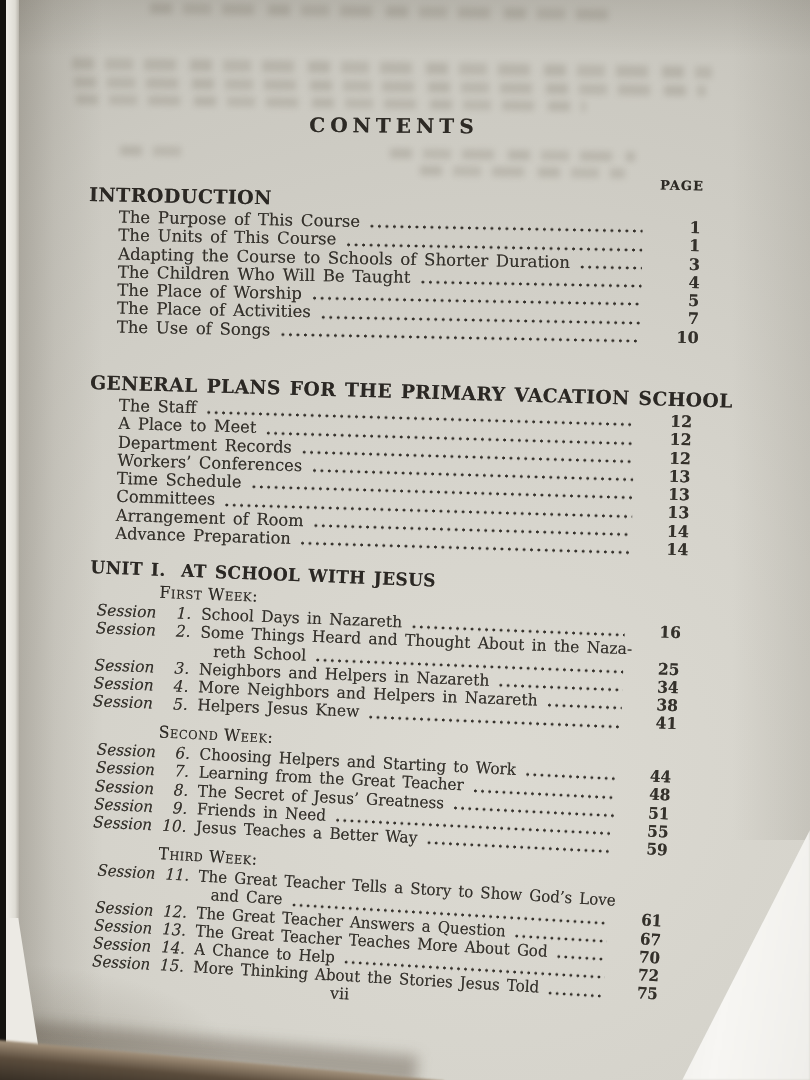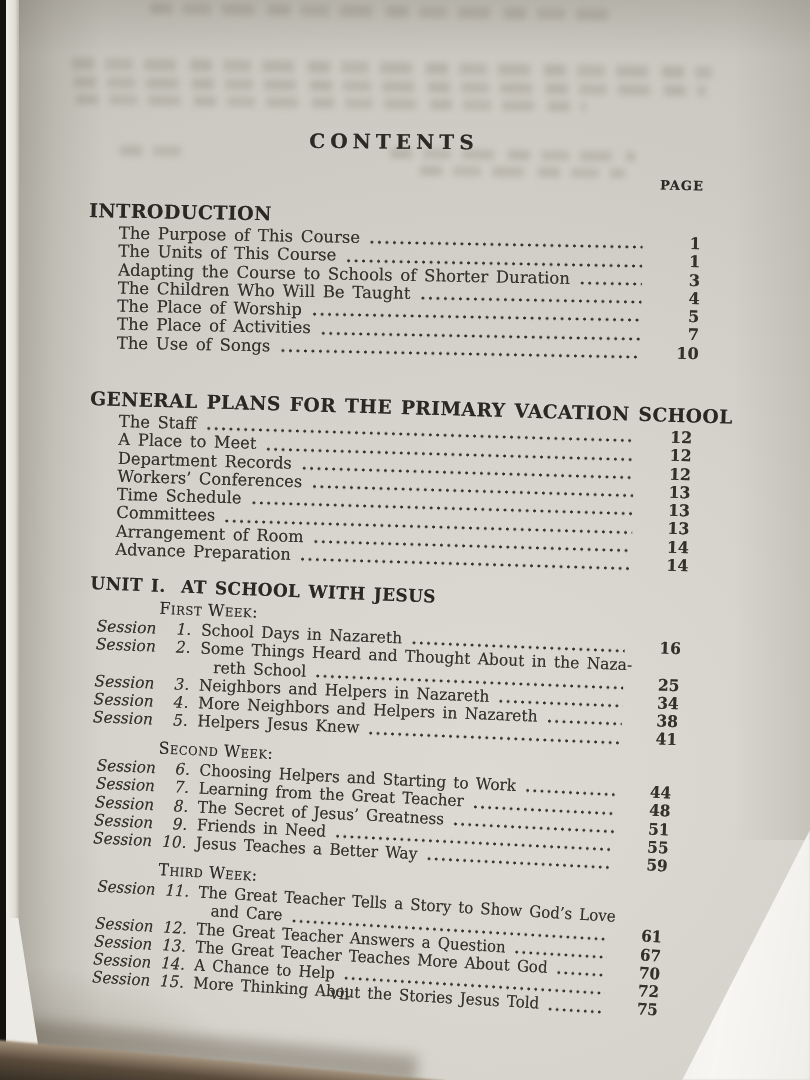--- a/index.html
+++ b/index.html
@@ -30,21 +30,21 @@
     background:linear-gradient(90deg,rgba(95,88,76,.30),rgba(95,88,76,.12) 42%,rgba(95,88,76,0));}
   .table-edge{position:absolute;left:-24px;top:1038px;width:470px;height:110px;z-index:9;
     transform:rotate(5.2deg);transform-origin:0 0;filter:blur(1px);
     background:linear-gradient(180deg,#a4927c 0%,#5a4c3c 16%,#2e2720 42%,#201b15 100%);}
   .table-shadow{position:absolute;left:-20px;top:1016px;width:440px;height:30px;z-index:5;
     transform:rotate(5.2deg);transform-origin:0 0;filter:blur(7px);background:rgba(74,64,48,.35);}
   .cloth{position:absolute;right:0;bottom:0;width:175px;height:250px;z-index:9;
     clip-path:polygon(100% 0,100% 100%,27% 100%);filter:blur(1.2px);
     background:linear-gradient(100deg,#e9e8e4,#f7f6f3 55%,#efeeea);}
   
-  .content{position:absolute;left:88px;top:16px;width:612px;z-index:4;
+  .content{position:absolute;left:88px;top:0;width:612px;z-index:4;
     color:#34312b;filter:blur(.3px);}
   .content *{text-shadow:0 0 .6px rgba(50,46,40,.55);}
   .block{transform-origin:0 50%;}
   .t0{transform:rotate(.5deg);}
   .t1{transform:rotate(1.05deg);}
   .t2{transform:rotate(1.65deg) scaleX(.985);}
   .t3{transform:rotate(2.25deg) scaleX(.968);}
   .t4{transform:rotate(2.8deg) scaleX(.952);}
   .t5{transform:rotate(3.35deg) scaleX(.938);}
   .title-block{margin-top:110px;text-align:center;font-size:20px;font-weight:700;

